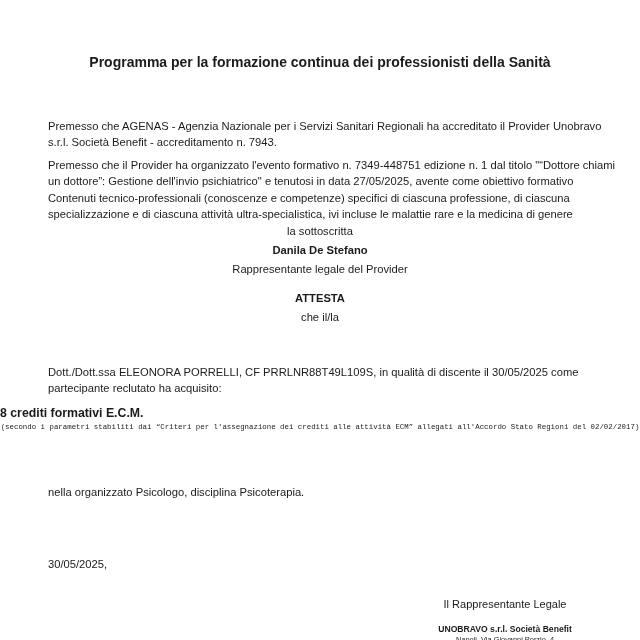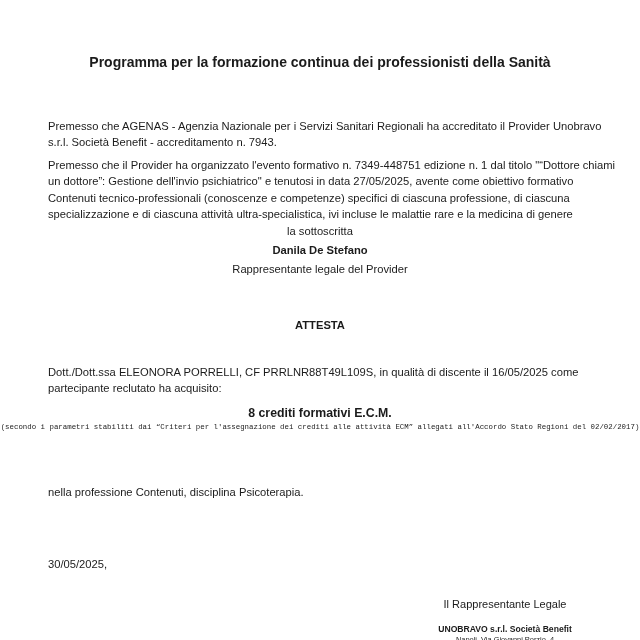--- a/index.html
+++ b/index.html
@@ -42,27 +42,27 @@
   .centerline {
     left: 0;
     width: 640px;
     text-align: center;
     font-size: 11.2px;
     margin: 0;
   }
   .c1 { top: 225px; }
   .c2 { top: 244px; font-weight: bold; }
   .c3 { top: 263px; }
-  .c4 { top: 292px; font-weight: bold; margin-top: 27px; }
+  .c4 { top: 292px; font-weight: bold; }
   .c5 { top: 311px; }
   .credits-headline {
     top: 406px;
     left: 0;
     width: 640px;
-    text-align: center;
+    text-align: left;
     font-size: 12.3px;
     font-weight: bold;
     margin: 0;
   }
   .credits-note {
     top: 423px;
     left: 0;
     width: 640px;
     text-align: center;
     font-size: 7.4px;
@@ -101,28 +101,29 @@
   <p class="abs para p2">Premesso che il Provider ha organizzato l'evento formativo n. 7349-448751 edizione n. 1 dal titolo "“Dottore chiami un dottore”: Gestione dell'invio psichiatrico" e tenutosi in data 27/05/2025, avente come obiettivo formativo Contenuti tecnico-professionali (conoscenze e competenze) specifici di ciascuna professione, di ciascuna specializzazione e di ciascuna attività ultra-specialistica, ivi incluse le malattie rare e la medicina di genere</p>
 
   <p class="abs centerline c1">la sottoscritta</p>
 
   <p class="abs centerline c2">Danila De Stefano</p>
 
   <p class="abs centerline c3">Rappresentante legale del Provider</p>
 
   <p class="abs centerline c4">ATTESTA</p>
 
+  <p class="abs centerline c5">che il/la</p>
 
-  <p class="abs para p3">Dott./Dott.ssa ELEONORA PORRELLI, CF PRRLNR88T49L109S, in qualità di discente il 16/05/2025 come partecipante reclutato ha acquisito:</p>
+  <p class="abs para p3">Dott./Dott.ssa ELEONORA PORRELLI, CF PRRLNR88T49L109S, in qualità di discente il 30/05/2025 come partecipante reclutato ha acquisito:</p>
 
   <p class="abs credits-headline">8 crediti formativi E.C.M.</p>
 
   <p class="abs credits-note">(secondo i parametri stabiliti dai “Criteri per l'assegnazione dei crediti alle attività ECM” allegati all'Accordo Stato Regioni del 02/02/2017)</p>
 
-  <p class="abs para p-profession">nella professione Contenuti, disciplina Psicoterapia.</p>
+  <p class="abs para p-profession">nella organizzato Psicologo, disciplina Psicoterapia.</p>
 
   <p class="abs para p-date">30/05/2025,</p>
 
   <div class="abs sig-block">
     <p class="sig-role">Il Rappresentante Legale</p>
     <p class="sig-company">UNOBRAVO s.r.l. Società Benefit</p>
     <p class="sig-address">Napoli, Via Giovanni Porzio, 4</p>
   </div>
 
 </div>

